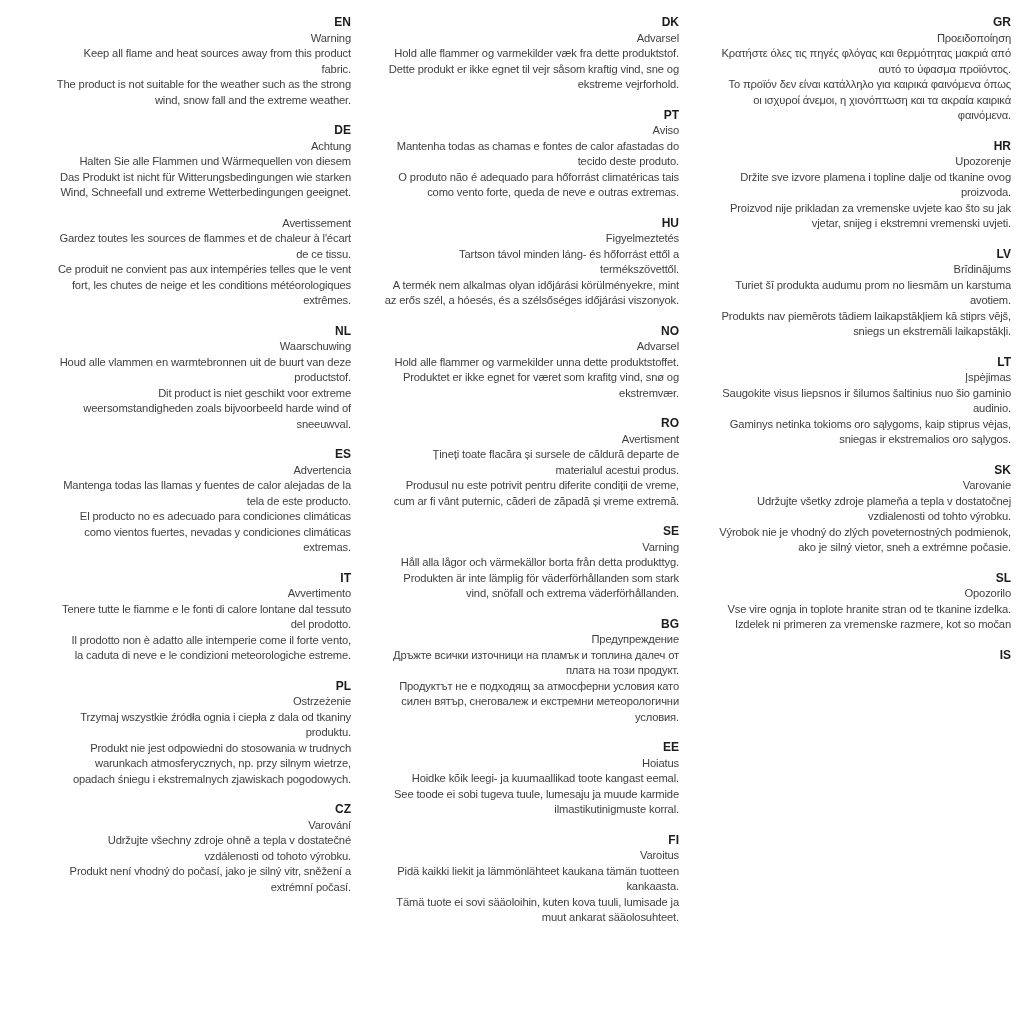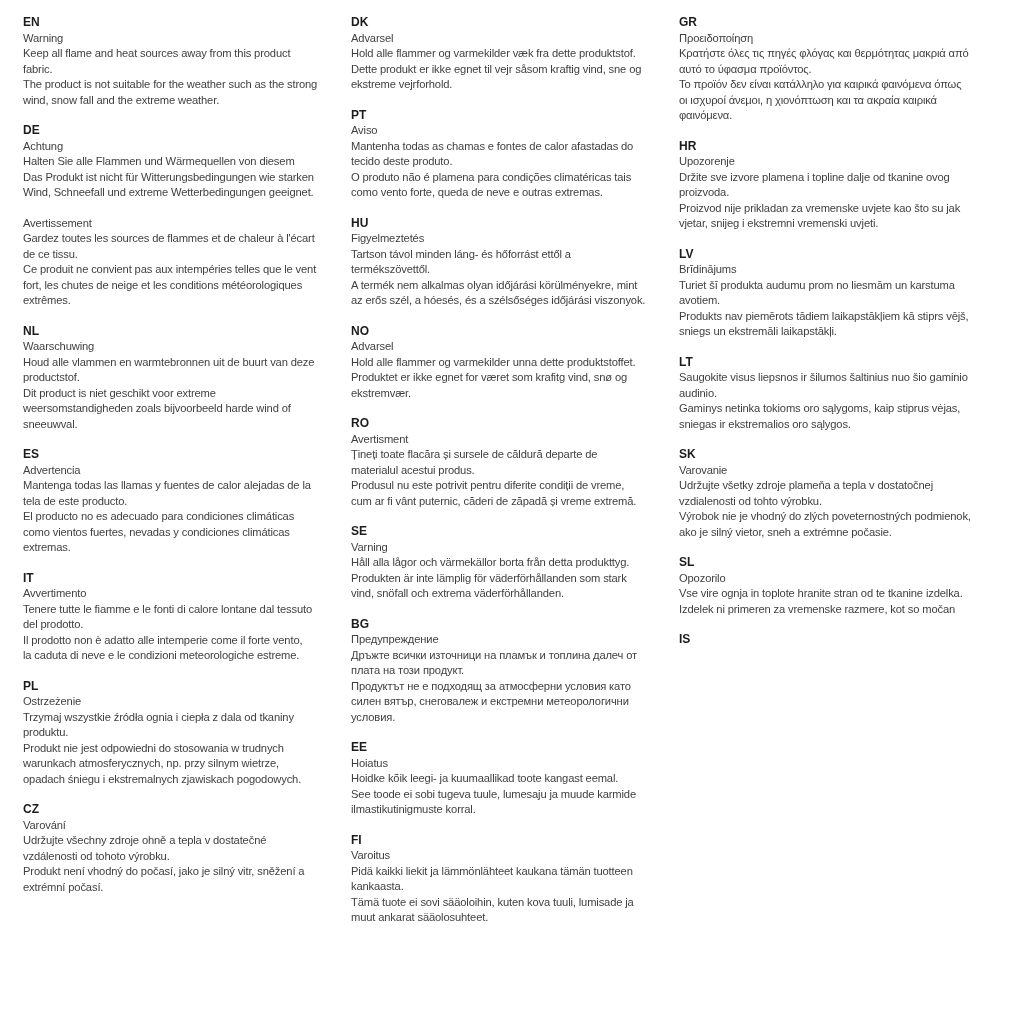--- a/index.html
+++ b/index.html
@@ -15,20 +15,21 @@
     overflow: hidden;
   }
   .sheet {
     box-sizing: border-box;
     width: 948px;
     height: 1024px;
     padding: 15px 0 16px 23px;
     display: grid;
     grid-template-columns: 328px 328px 332px;
     align-items: start;
+    text-align: right;
   }
   .column {
     min-width: 0;
   }
   .section {
     margin: 0 0 15px 0;
   }
   .lang-code {
     font-size: 12px;
     line-height: 15.5px;
@@ -149,21 +150,21 @@
           <div class="line">ekstreme vejrforhold.</div>
         </div>
   </div>
 
   <div class="section">
     <div class="lang-code">PT</div>
     <div class="lines">
           <div class="line">Aviso</div>
           <div class="line">Mantenha todas as chamas e fontes de calor afastadas do</div>
           <div class="line">tecido deste produto.</div>
-          <div class="line">O produto não é plamena para condições climatéricas tais</div>
+          <div class="line">O produto não é adequado para hőforrást climatéricas tais</div>
           <div class="line">como vento forte, queda de neve e outras extremas.</div>
         </div>
   </div>
 
   <div class="section">
     <div class="lang-code">HU</div>
     <div class="lines">
           <div class="line">Figyelmeztetés</div>
           <div class="line">Tartson távol minden láng- és hőforrást ettől a</div>
           <div class="line">termékszövettől.</div>
@@ -267,20 +268,21 @@
           <div class="line">Turiet šī produkta audumu prom no liesmām un karstuma</div>
           <div class="line">avotiem.</div>
           <div class="line">Produkts nav piemērots tādiem laikapstākļiem kā stiprs vējš,</div>
           <div class="line">sniegs un ekstremāli laikapstākļi.</div>
         </div>
   </div>
 
   <div class="section">
     <div class="lang-code">LT</div>
     <div class="lines">
+          <div class="line">Įspėjimas</div>
           <div class="line">Saugokite visus liepsnos ir šilumos šaltinius nuo šio gaminio</div>
           <div class="line">audinio.</div>
           <div class="line">Gaminys netinka tokioms oro sąlygoms, kaip stiprus vėjas,</div>
           <div class="line">sniegas ir ekstremalios oro sąlygos.</div>
         </div>
   </div>
 
   <div class="section">
     <div class="lang-code">SK</div>
     <div class="lines">

